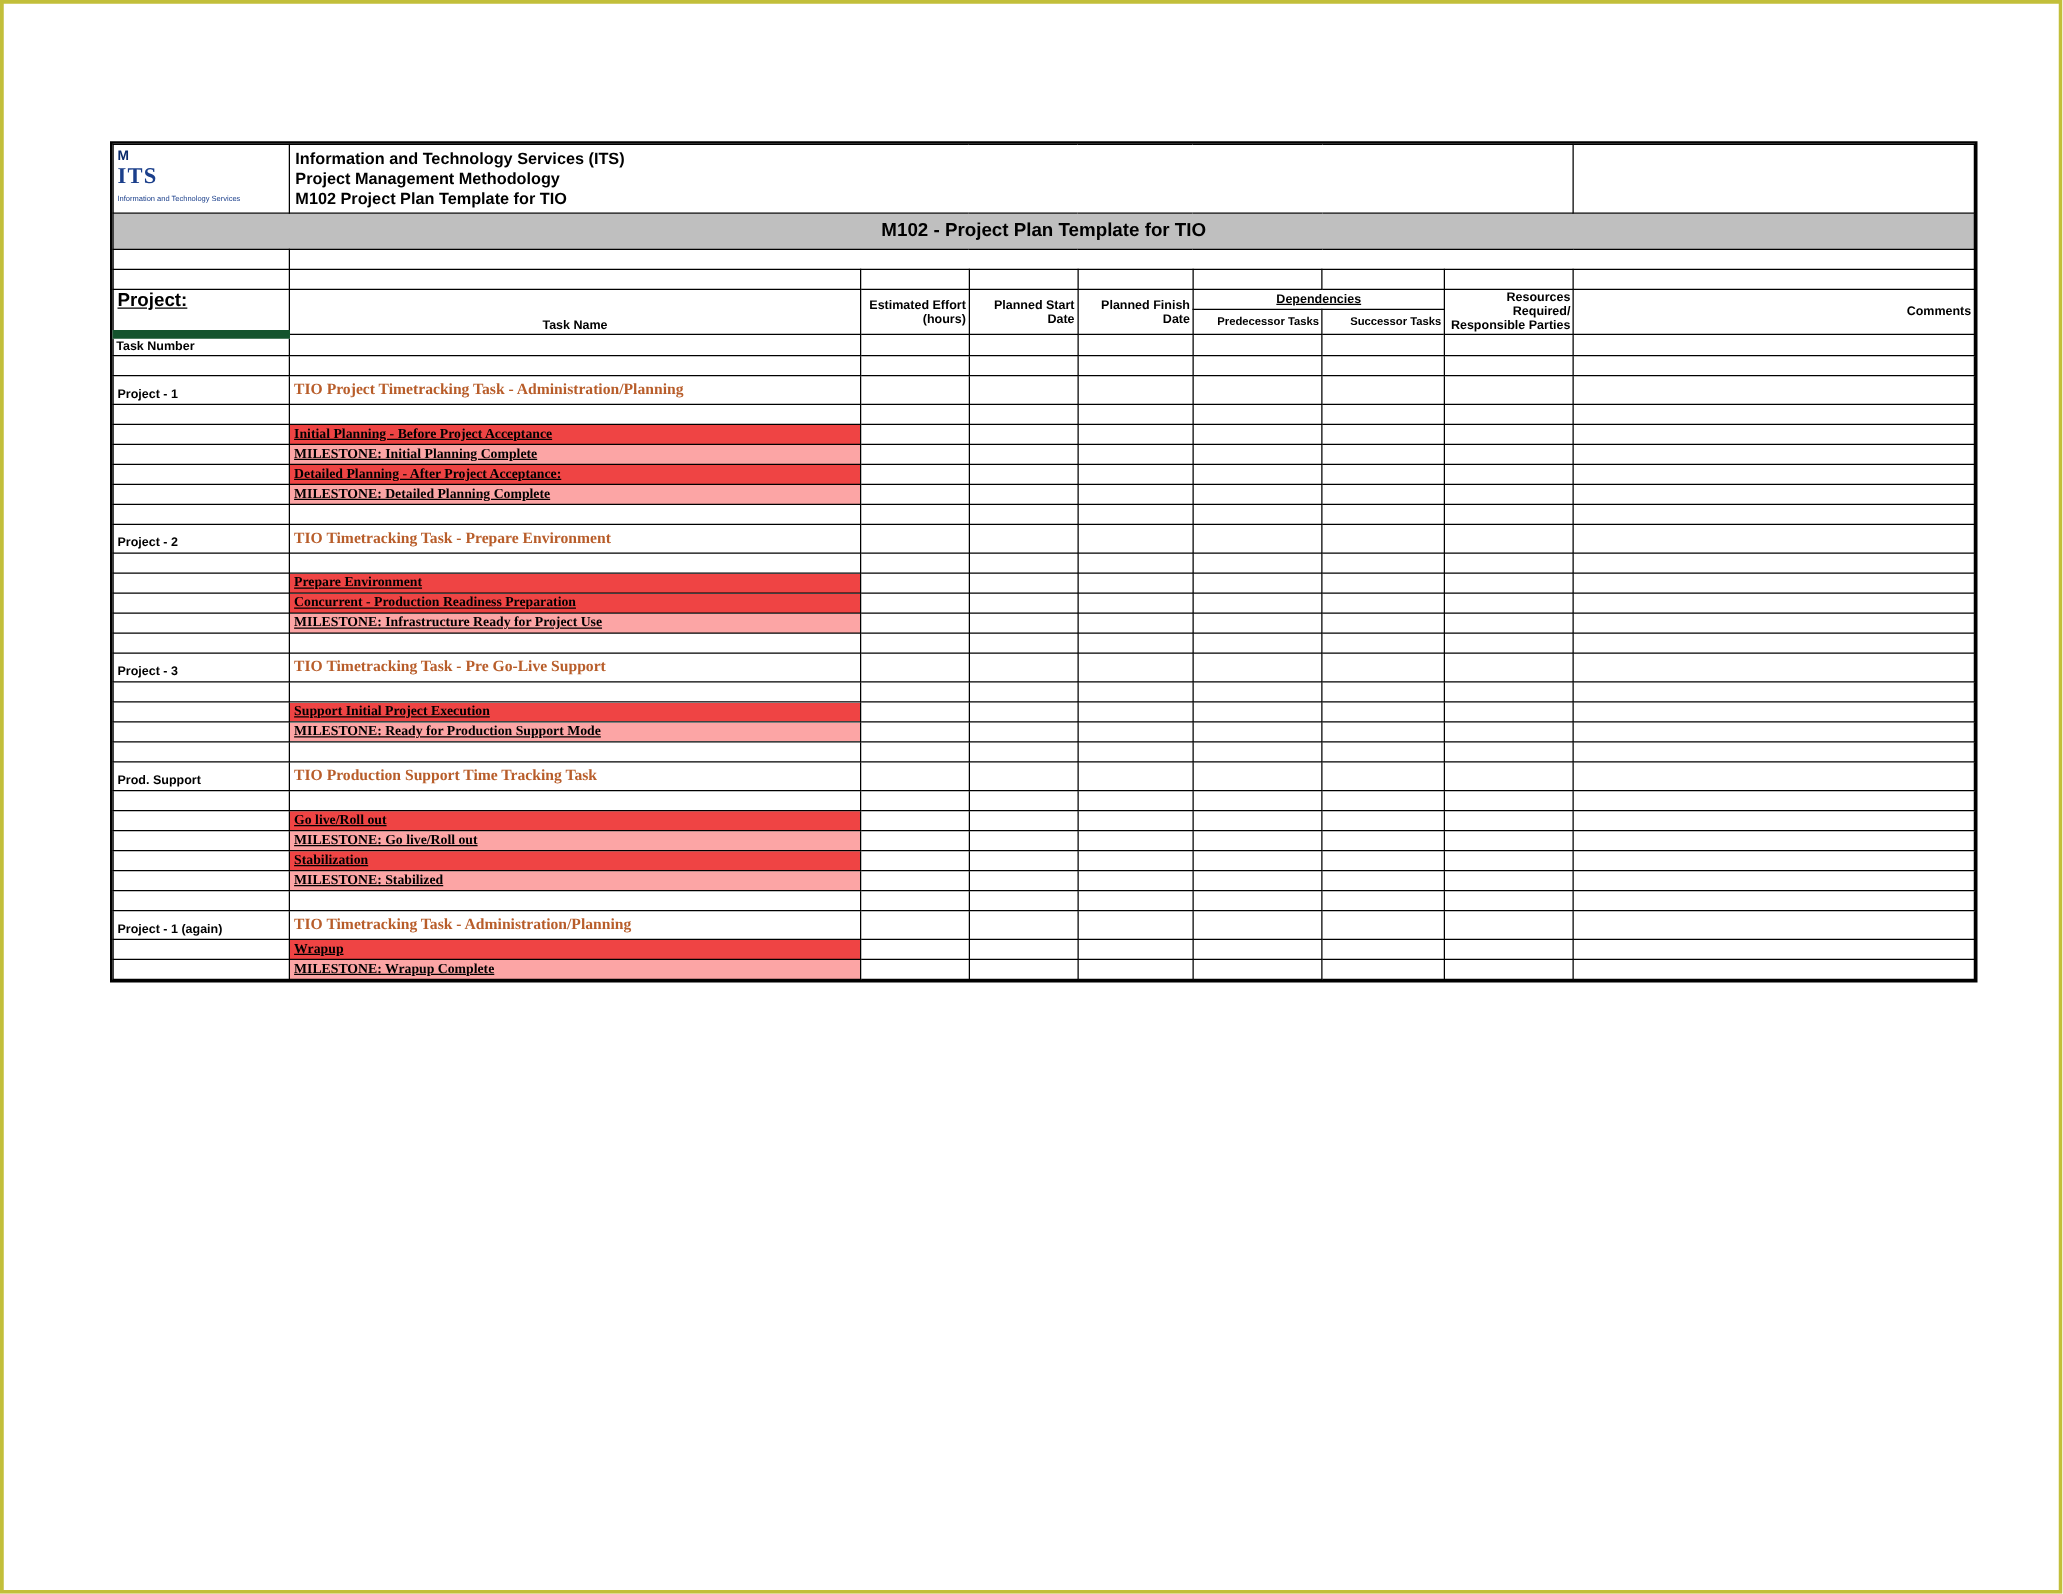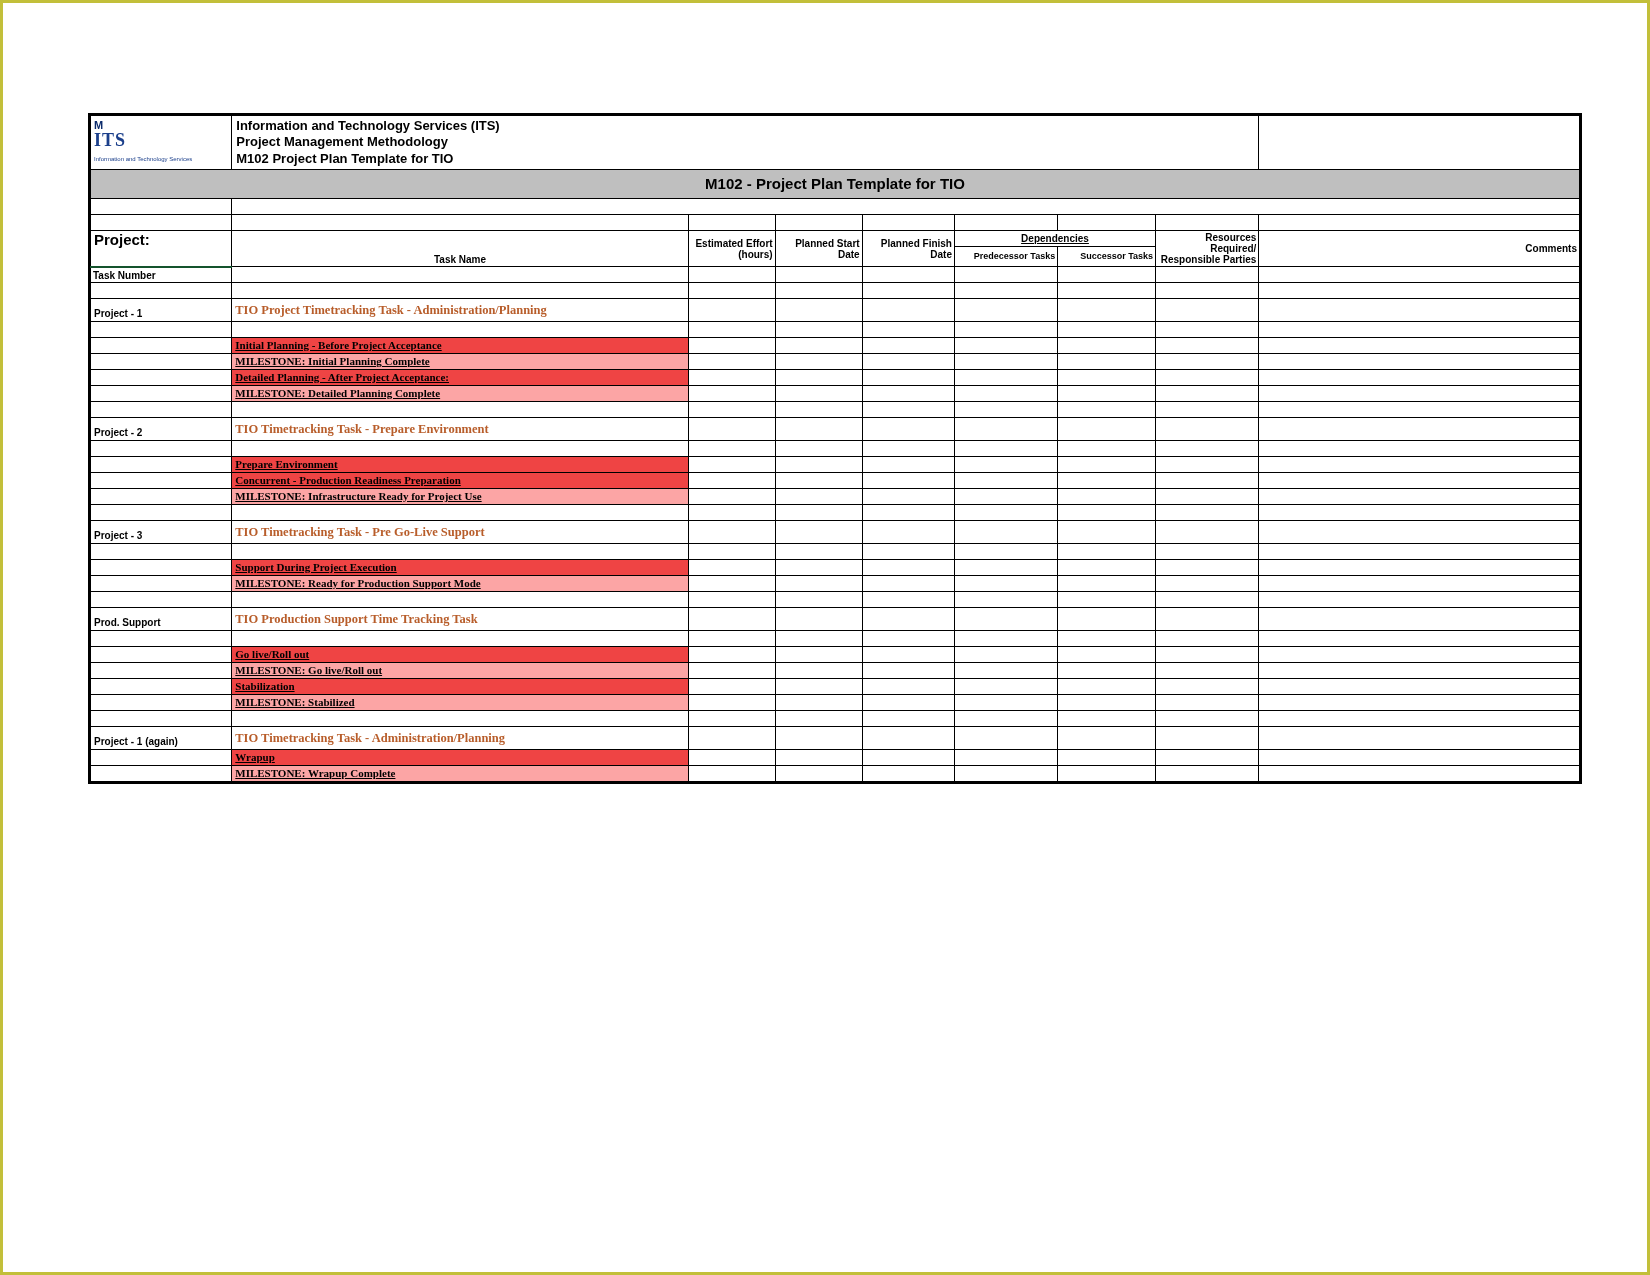--- a/index.html
+++ b/index.html
@@ -180,21 +180,21 @@
             <td></td>
             <td></td>
             <td></td>
             <td></td>
             <td></td>
             <td></td>
             <td></td>
           </tr>
 
         <tr>
-          <td rowspan="2" class="proj-label" style="border-bottom:2px solid #14532d;">Project:</td>
+          <td rowspan="2" class="proj-label" style="border-bottom:7px solid #14532d;text-decoration:underline;">Project:</td>
           <td rowspan="2" class="colhead" style="text-align:center;vertical-align:bottom;">Task Name</td>
           <td rowspan="2" class="colhead">Estimated Effort (hours)</td>
           <td rowspan="2" class="colhead">Planned Start Date</td>
           <td rowspan="2" class="colhead">Planned Finish Date</td>
           <td colspan="2" class="dep-top">Dependencies</td>
           <td rowspan="2" class="colhead">Resources Required/ Responsible Parties</td>
           <td rowspan="2" class="colhead">Comments</td>
         </tr>
         <tr>
           <td class="colhead colhead-sub">Predecessor Tasks</td>
@@ -383,21 +383,21 @@
             <td></td>
             <td></td>
             <td></td>
             <td></td>
             <td></td>
             <td></td>
             <td></td>
           </tr>
           <tr>
             <td></td>
-            <td class="subtask">Support During Project Execution</td>
+            <td class="subtask">Support Initial Project Execution</td>
             <td></td>
             <td></td>
             <td></td>
             <td></td>
             <td></td>
             <td></td>
             <td></td>
           </tr>
           <tr>
             <td></td>

